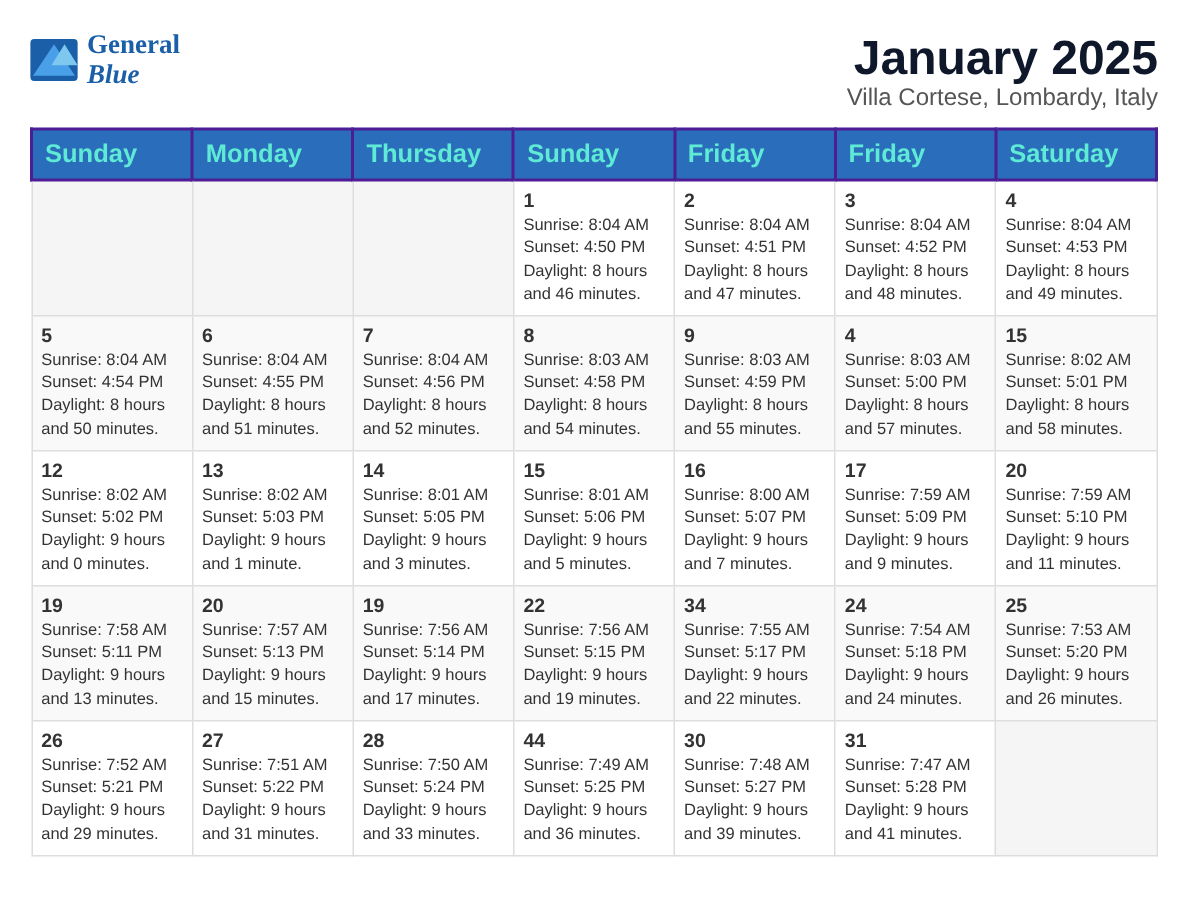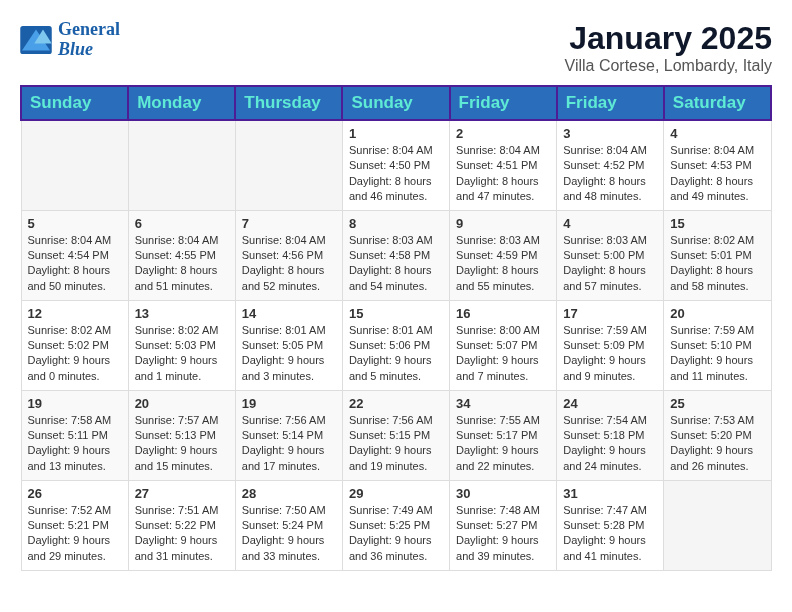--- a/index.html
+++ b/index.html
@@ -241,21 +241,21 @@
         </td>
         <td>
           <span class="day-number">27</span>
           <div class="day-info">Sunrise: 7:51 AM<br>Sunset: 5:22 PM<br>Daylight: 9 hours<br>and 31 minutes.</div>
         </td>
         <td>
           <span class="day-number">28</span>
           <div class="day-info">Sunrise: 7:50 AM<br>Sunset: 5:24 PM<br>Daylight: 9 hours<br>and 33 minutes.</div>
         </td>
         <td>
-          <span class="day-number">29</span>
+          <span class="day-number">44</span>
           <div class="day-info">Sunrise: 7:49 AM<br>Sunset: 5:25 PM<br>Daylight: 9 hours<br>and 36 minutes.</div>
         </td>
         <td>
           <span class="day-number">30</span>
           <div class="day-info">Sunrise: 7:48 AM<br>Sunset: 5:27 PM<br>Daylight: 9 hours<br>and 39 minutes.</div>
         </td>
         <td>
           <span class="day-number">31</span>
           <div class="day-info">Sunrise: 7:47 AM<br>Sunset: 5:28 PM<br>Daylight: 9 hours<br>and 41 minutes.</div>
         </td>

